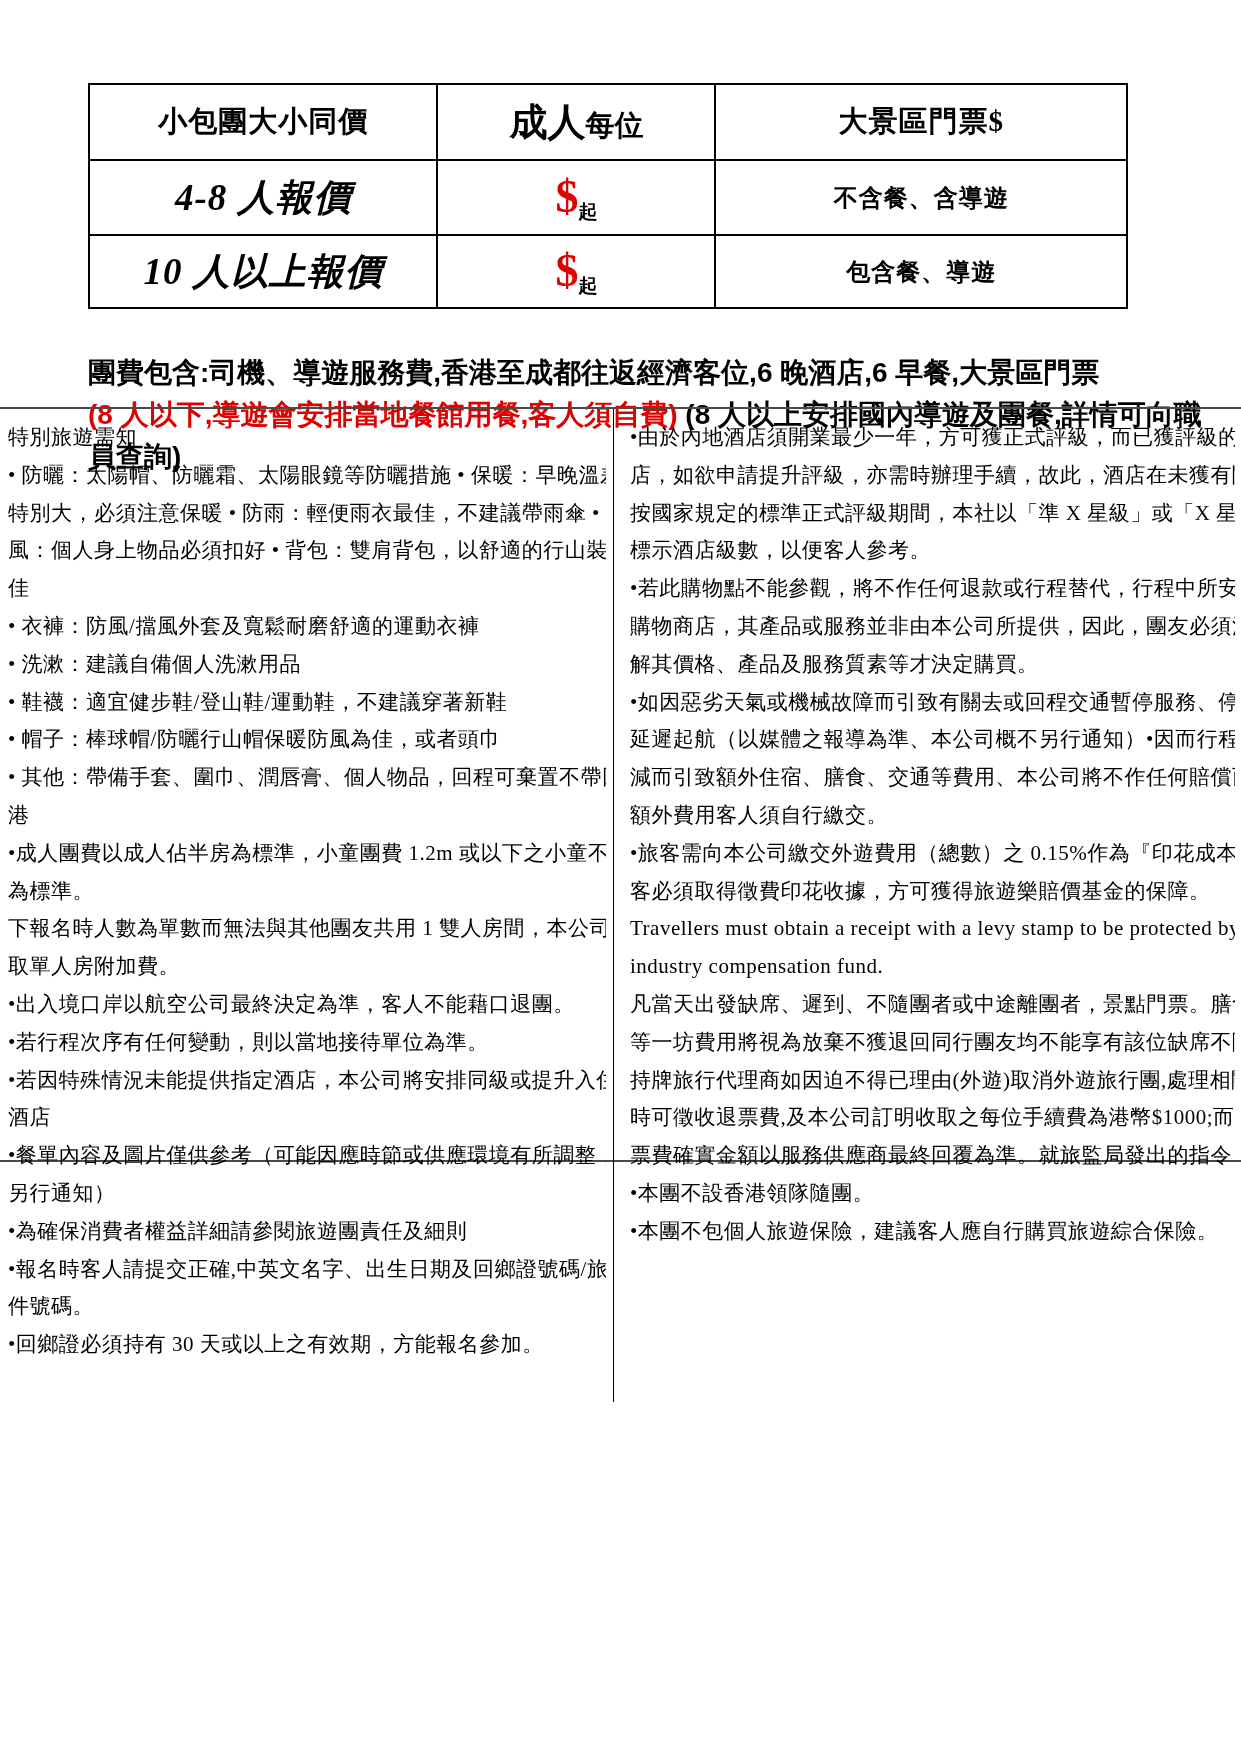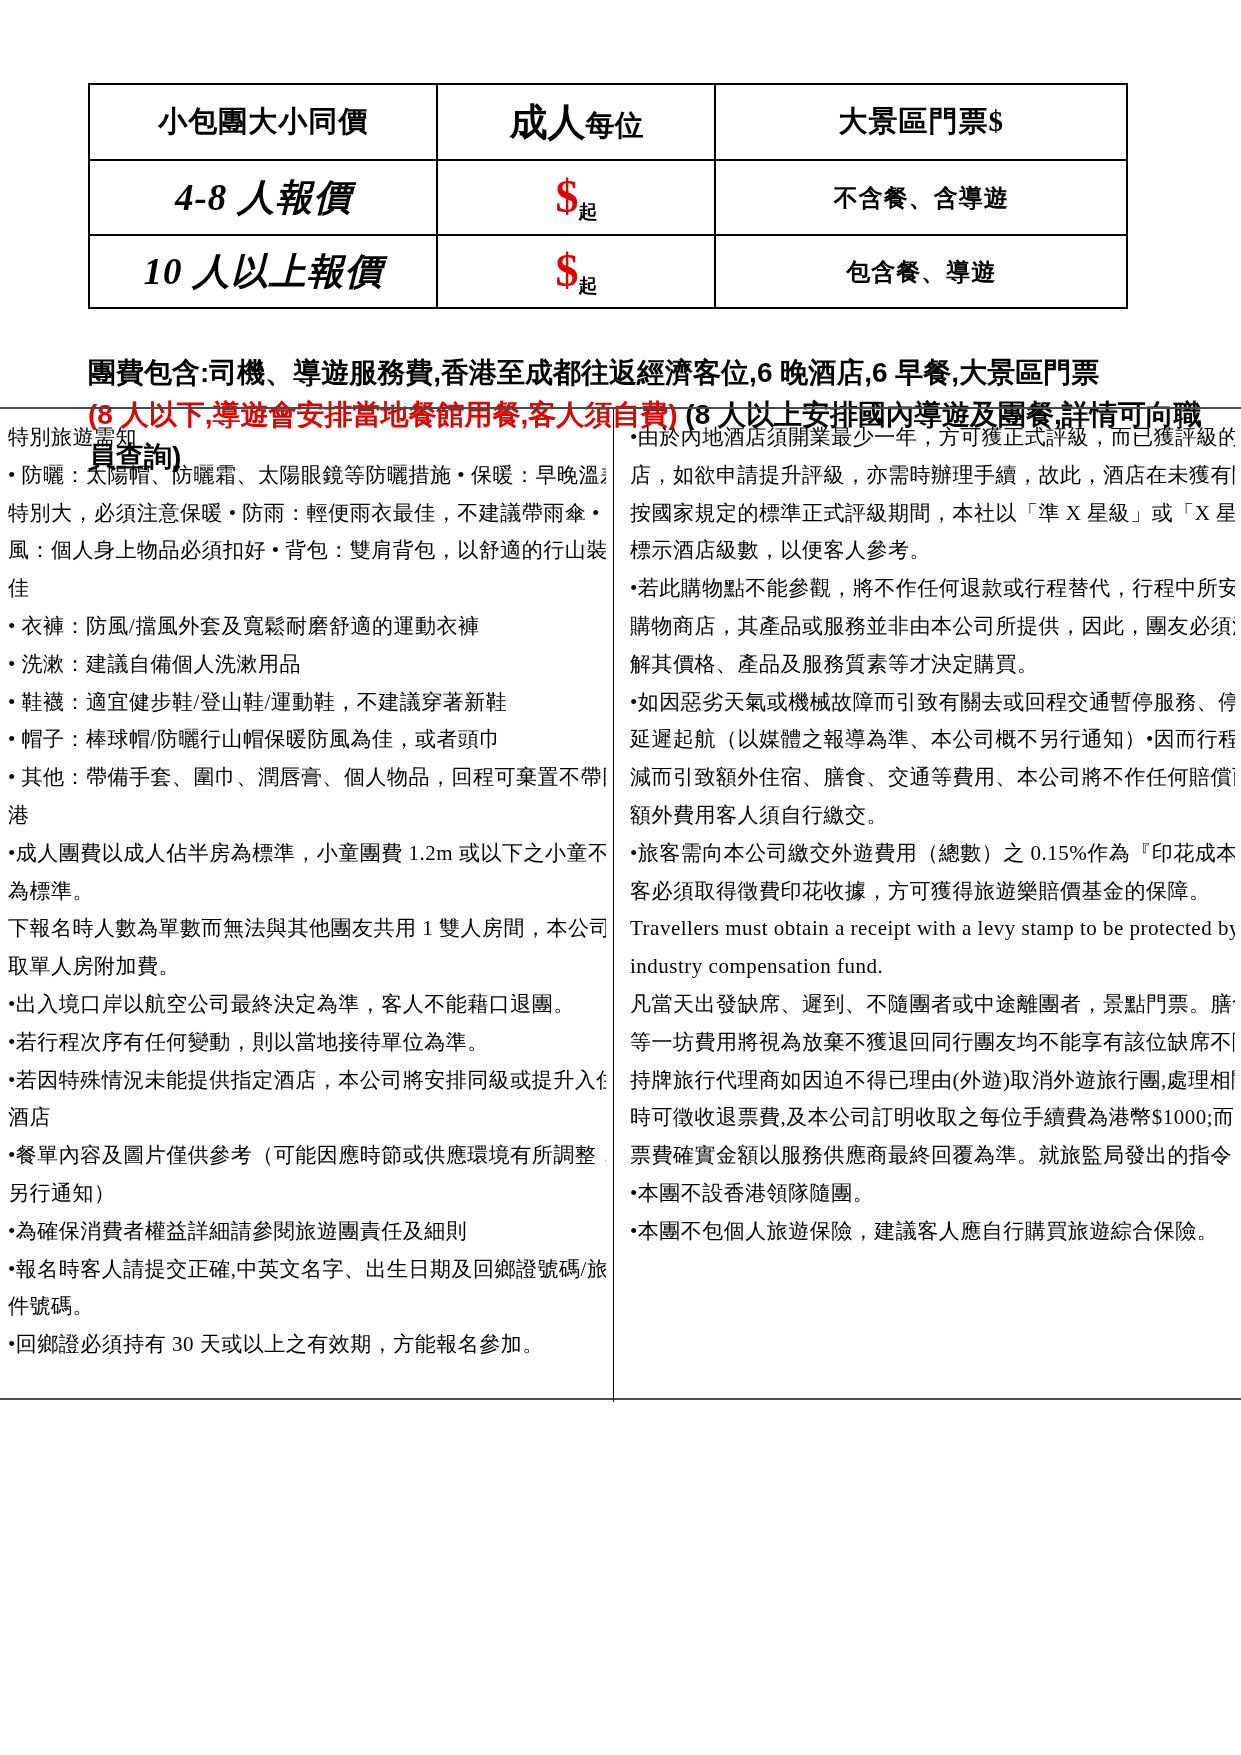--- a/index.html
+++ b/index.html
@@ -41,21 +41,21 @@
   .inclusion {
     position: absolute; left: 88px; top: 304px; width: 1120px;
     font-family: "Liberation Sans", sans-serif;
     font-weight: bold; font-size: 28px; line-height: 42px; margin-top: 48px;
   }
   .red-text { color: #e00000; }
 
   
   .notes-box {
     position: absolute; left: 0; top: 407px;
-    width: 1241px; height: 993px;
+    width: 1241px; height: 755px;
     border-top: 2px solid #4a4a4a;
     border-bottom: 2px solid #4a4a4a;
   }
   .notes-divider {
     position: absolute; left: 613px; top: 0;
     width: 0; height: 993px;
     border-left: 1px solid #000;
   }
   .notes-col {
     position: absolute; top: 10px;

